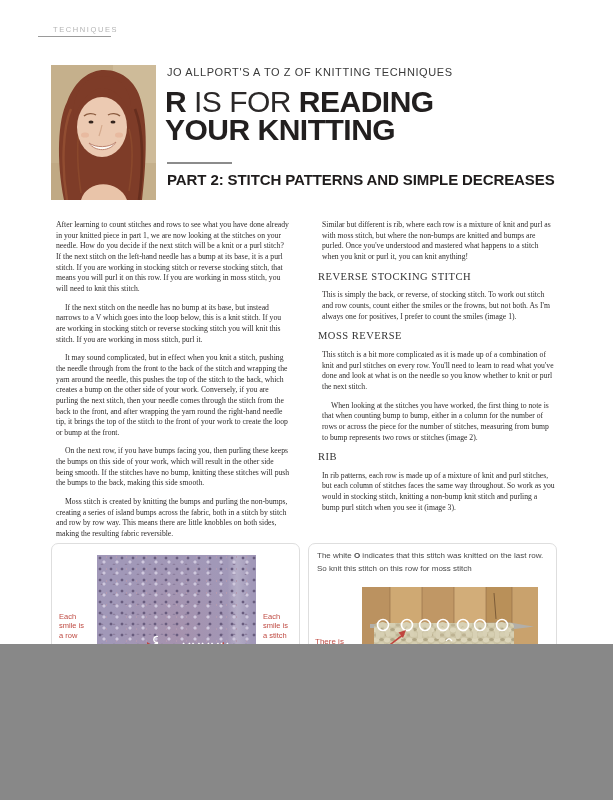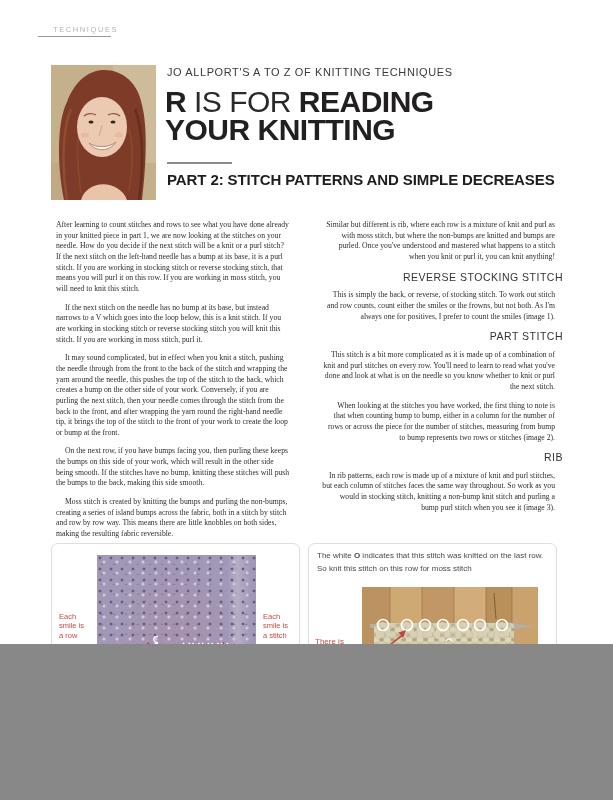--- a/index.html
+++ b/index.html
@@ -14,24 +14,24 @@
   .kicker{left:167px;top:66px;font-size:11px;letter-spacing:.6px;color:#3a3a3a;}
   .title{left:165px;top:88px;font-size:30px;line-height:28px;font-weight:bold;
          letter-spacing:-.5px;color:#221f1f;white-space:nowrap;}
   .title .light{font-weight:normal;color:#2b2828;}
   .title-rule{left:167px;top:162px;width:65px;height:1.5px;background:#8c8c8c;}
   .subtitle{left:167px;top:171px;font-size:15px;font-weight:bold;letter-spacing:-.1px;color:#1f1c1c;white-space:nowrap;}
 
   
   .col{font-family:"Liberation Serif","DejaVu Serif",serif;font-size:7.7px;line-height:10.65px;color:#2e2b2b;}
   .col-left{left:48px;top:212px;width:250px;}
-  .col-right{left:314px;top:212px;width:249px;text-align:right;}
+  .col-right{left:314px;top:212px;width:249px;}
   .col p{margin:8px;}
   .col p.ind{text-indent:9px;}
-  .col h2{margin:9px 0 2px 16px;font-family:Liberation Sans, sans-serif;font-weight:normal;
+  .col h2{margin:9px 0 2px 4px;font-family:Liberation Serif, serif;font-weight:normal;
           font-size:10.5px;letter-spacing:.5px;color:#333;}
   .col b{font-weight:normal;}
 
   
   .figbox{top:543px;width:247px;height:198px;border:1px solid #dedede;border-radius:7px;background:#fff;}
   .figbox1{left:51px;}
   .figbox2{left:308px;width:247px;}
   .fig-badge{width:16px;height:16px;border-radius:50%;background:#9aa0a4;color:#fff;
              font-size:8.5px;display:flex;align-items:center;justify-content:center;}
 
@@ -106,21 +106,21 @@
     <p class="ind">If the next stitch on the needle has no bump at its base, but instead narrows to a V which goes into the loop below, this is a knit stitch. If you are working in stocking stitch or reverse stocking stitch you will knit this stitch. If you are working in moss stitch, purl it.</p>
     <p class="ind">It may sound complicated, but in effect when you knit a stitch, pushing the needle through from the front to the back of the stitch and wrapping the yarn around the needle, this pushes the top of the stitch to the back, which creates a bump on the other side of your work. Conversely, if you are purling the next stitch, then your needle comes through the stitch from the back to the front, and after wrapping the yarn round the right-hand needle tip, it brings the top of the stitch to the front of your work to create the loop or bump at the front.</p>
     <p class="ind">On the next row, if you have bumps facing you, then purling these keeps the bumps on this side of your work, which will result in the other side being smooth. If the stitches have no bump, knitting these stitches will push the bumps to the back, making this side smooth.</p>
     <p class="ind">Moss stitch is created by knitting the bumps and purling the non-bumps, creating a series of island bumps across the fabric, both in a stitch by stitch and row by row way. This means there are little knobbles on both sides, making the resulting fabric reversible.</p>
   </div>
 
   <div class="abs col col-right">
     <p>Similar but different is rib, where each row is a mixture of knit and purl as with moss stitch, but where the non-bumps are knitted and bumps are purled. Once you've understood and mastered what happens to a stitch when you knit or purl it, you can knit anything!</p>
     <h2>REVERSE STOCKING STITCH</h2>
     <p><span>This is simply the back, or reverse, of stocking stitch. To work out stitch and row counts, count either the smiles or the frowns, but not both. As I'm always one for positives, I prefer to count the smiles </span><b>(image 1)</b><span>.</span></p>
-    <h2>PART STITCH</h2>
+    <h2>MOSS REVERSE</h2>
     <p>This stitch is a bit more complicated as it is made up of a combination of knit and purl stitches on every row. You'll need to learn to read what you've done and look at what is on the needle so you know whether to knit or purl the next stitch.</p>
     <p class="ind"><span>When looking at the stitches you have worked, the first thing to note is that when counting bump to bump, either in a column for the number of rows or across the piece for the number of stitches, measuring from bump to bump represents two rows or stitches </span><b>(image 2)</b><span>.</span></p>
     <h2>RIB</h2>
     <p><span>In rib patterns, each row is made up of a mixture of knit and purl stitches, but each column of stitches faces the same way throughout. So work as you would in stocking stitch, knitting a non-bump knit stitch and purling a bump purl stitch when you see it </span><b>(image 3)</b><span>.</span></p>
   </div>
 
   <div class="abs figbox figbox1">
     <div class="abs knit-photo1"></div>
 
     <div class="abs red-note" style="left:7px;top:68px;width:40px;">

